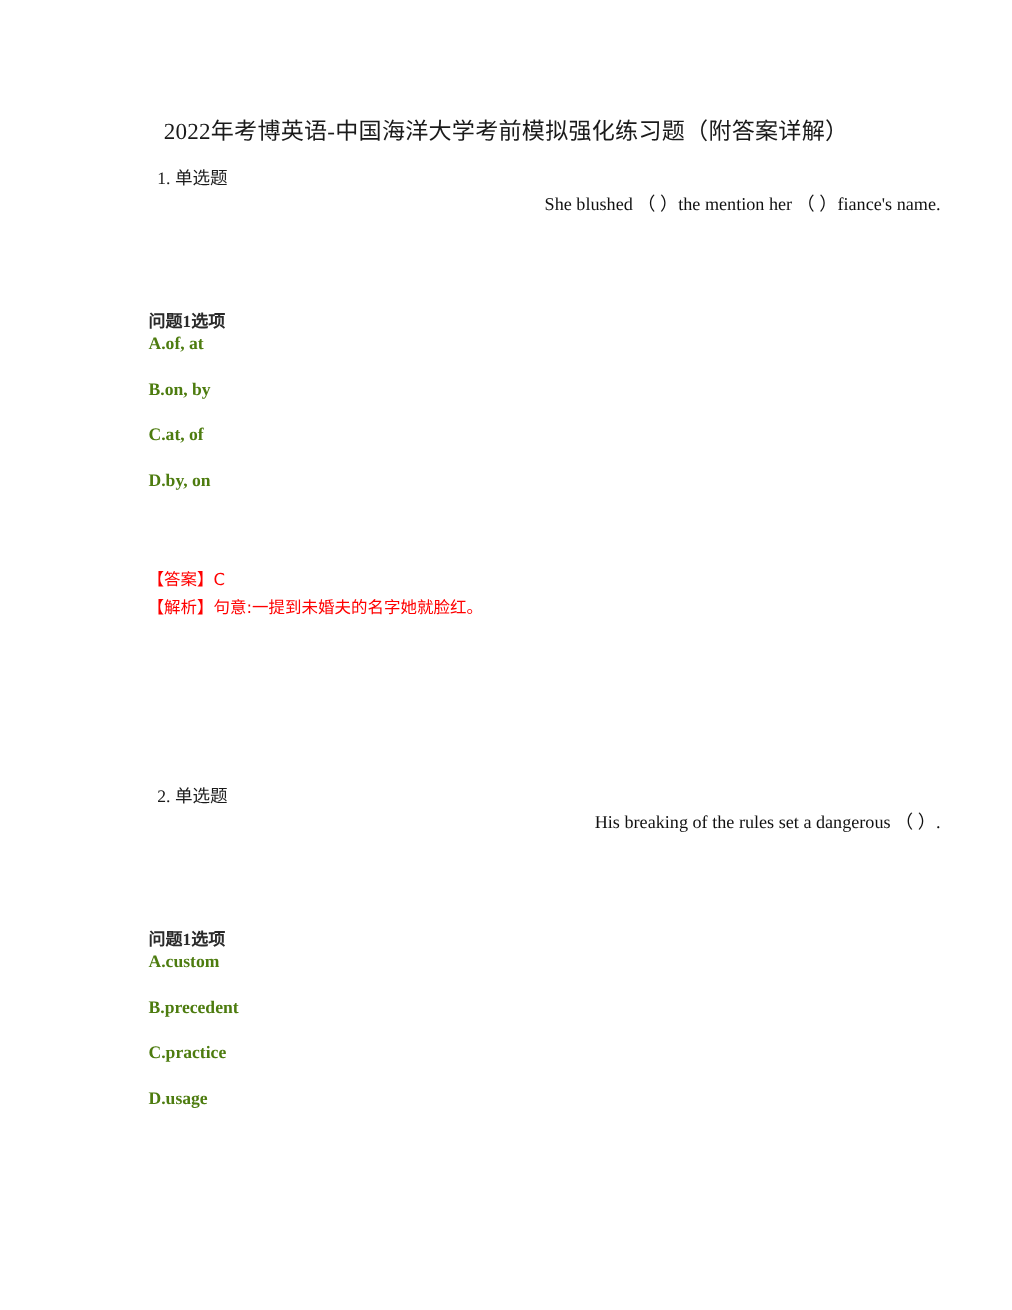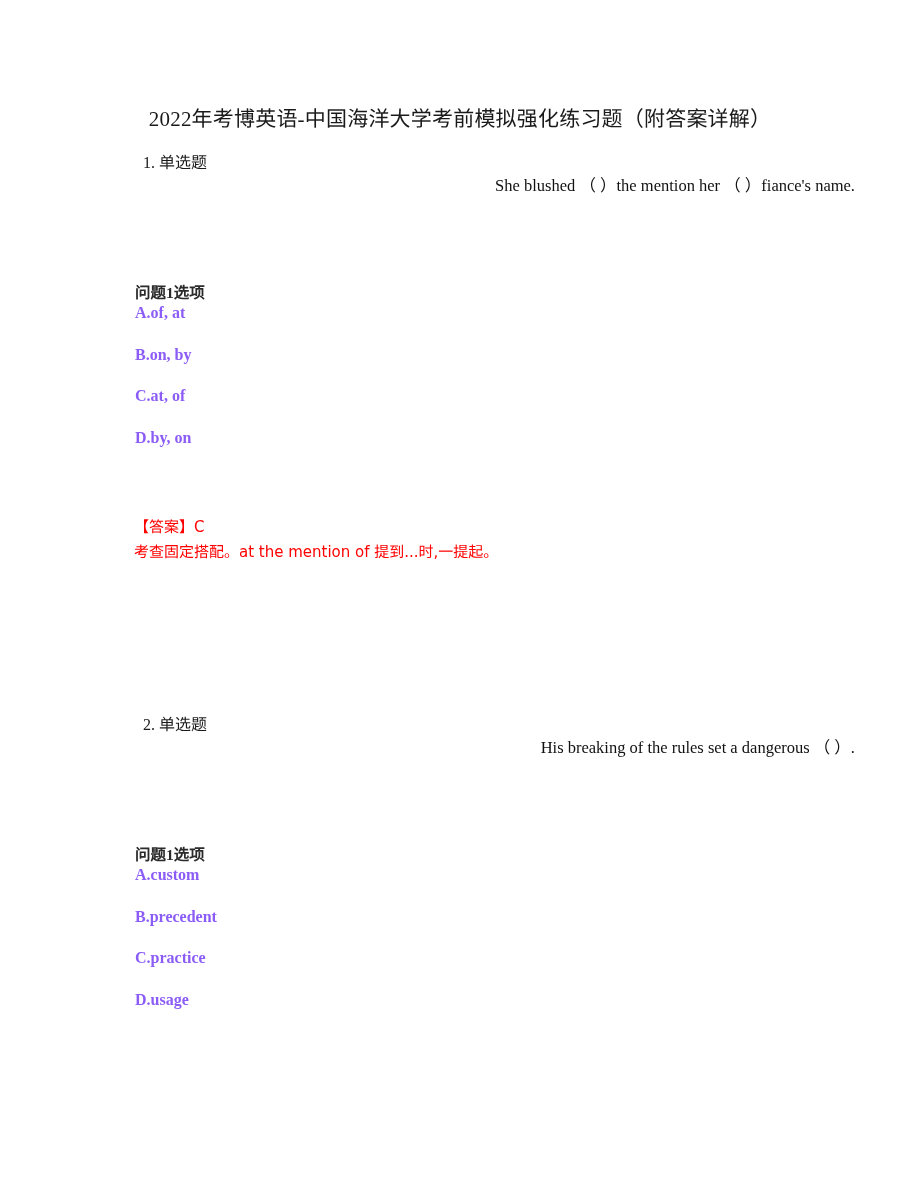--- a/index.html
+++ b/index.html
@@ -75,21 +75,21 @@
 
   .options-label {
     font-size: 15.5px;
     line-height: 20px;
     color: #2a2a2a;
     white-space: nowrap;
   }
   .option-row {
     font-size: 16px;
     line-height: 20px;
-    color: #8b5cf6;
+    color: #4d7c0f;
     white-space: nowrap;
     height: 41.5px;
   }
   .option-row:first-of-type { margin-top: 32px; }
 
   
   .answer-block {
     position: absolute;
     left: 134px;
     width: 700px;
@@ -118,21 +118,21 @@
   <div class="options-group" id="options-1">
     <div class="options-label">问题1选项</div>
     <div class="option-row">A.of, at</div>
     <div class="option-row">B.on, by</div>
     <div class="option-row">C.at, of</div>
     <div class="option-row">D.by, on</div>
   </div>
 
   <div class="answer-block" id="answer-1" style="color: rgb(255, 0, 0);">
     <div class="answer-line"><span class="bracket-label">【答案】</span><span>C</span></div>
-    <div class="answer-line">考查固定搭配。at the mention of 提到...时,一提起。</div>
+    <div class="answer-line"><span class="bracket-label">【解析】</span><span>句意:一提到未婚夫的名字她就脸红。</span></div>
   </div>
 
   <div class="question-block" id="question-2">
     <div class="q-heading">2. 单选题</div>
     <div class="q-stem">His breaking of the rules set a dangerous （  ）.</div>
   </div>
 
   <div class="options-group" id="options-2">
     <div class="options-label">问题1选项</div>
     <div class="option-row">A.custom</div>

